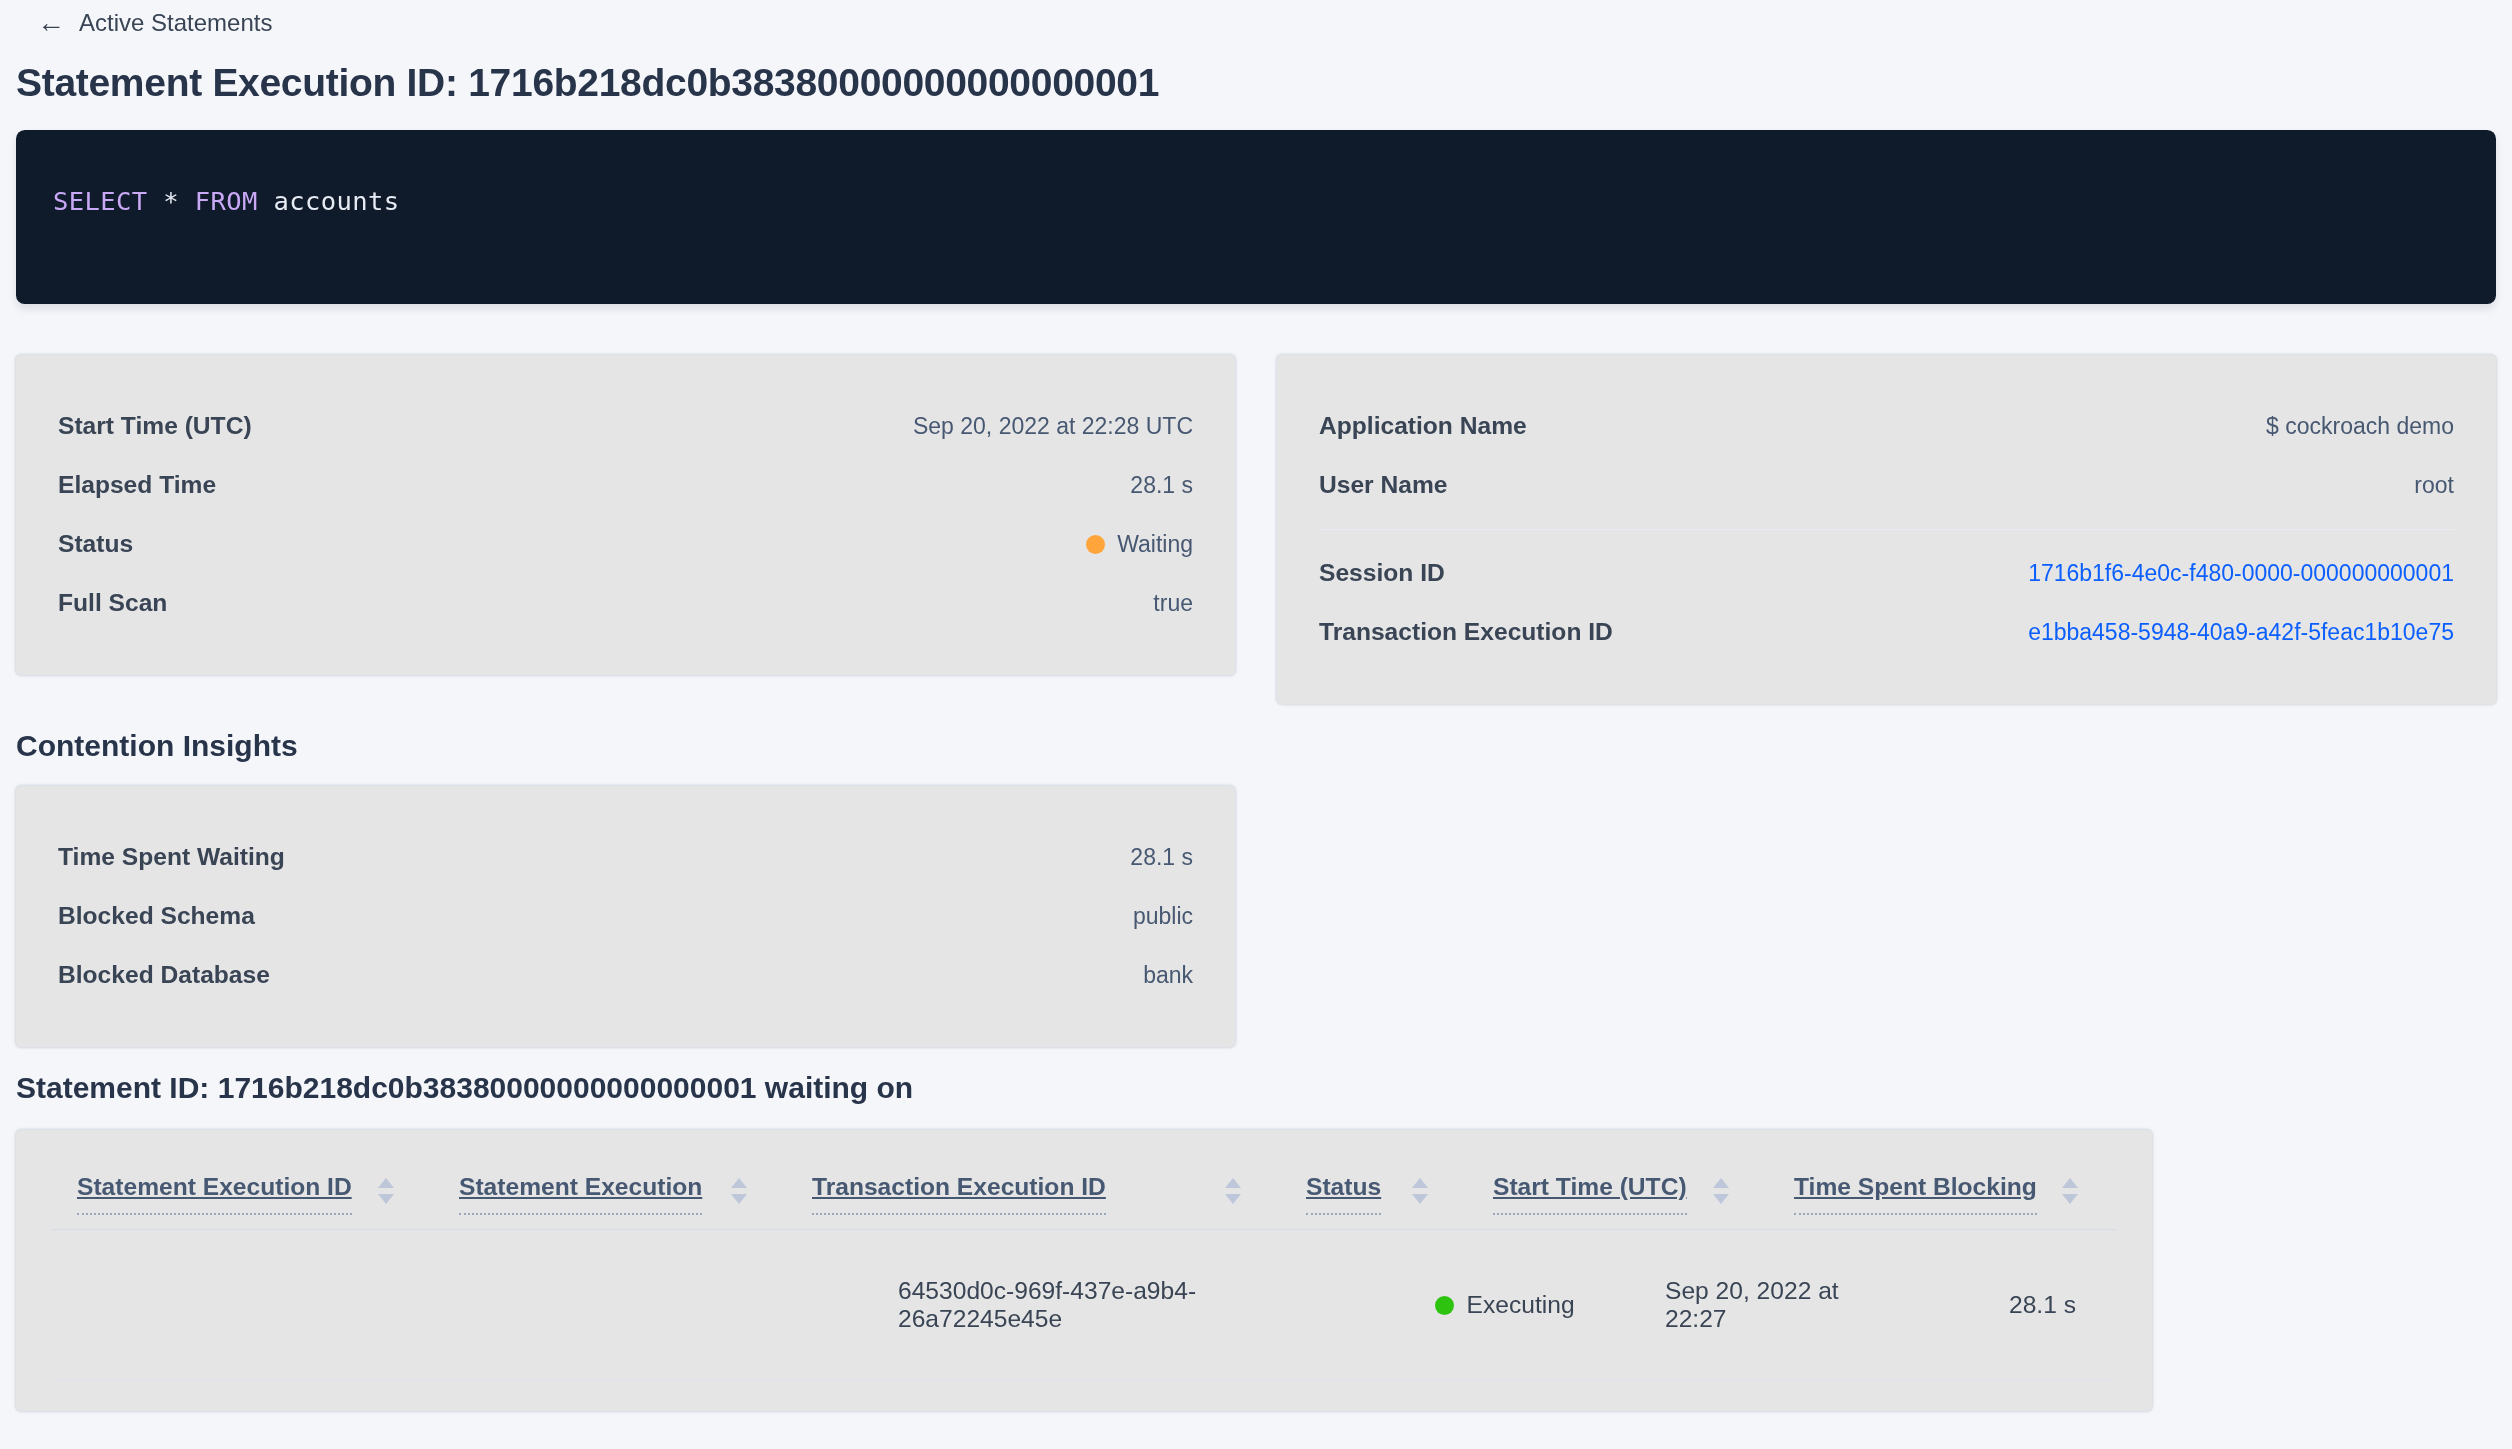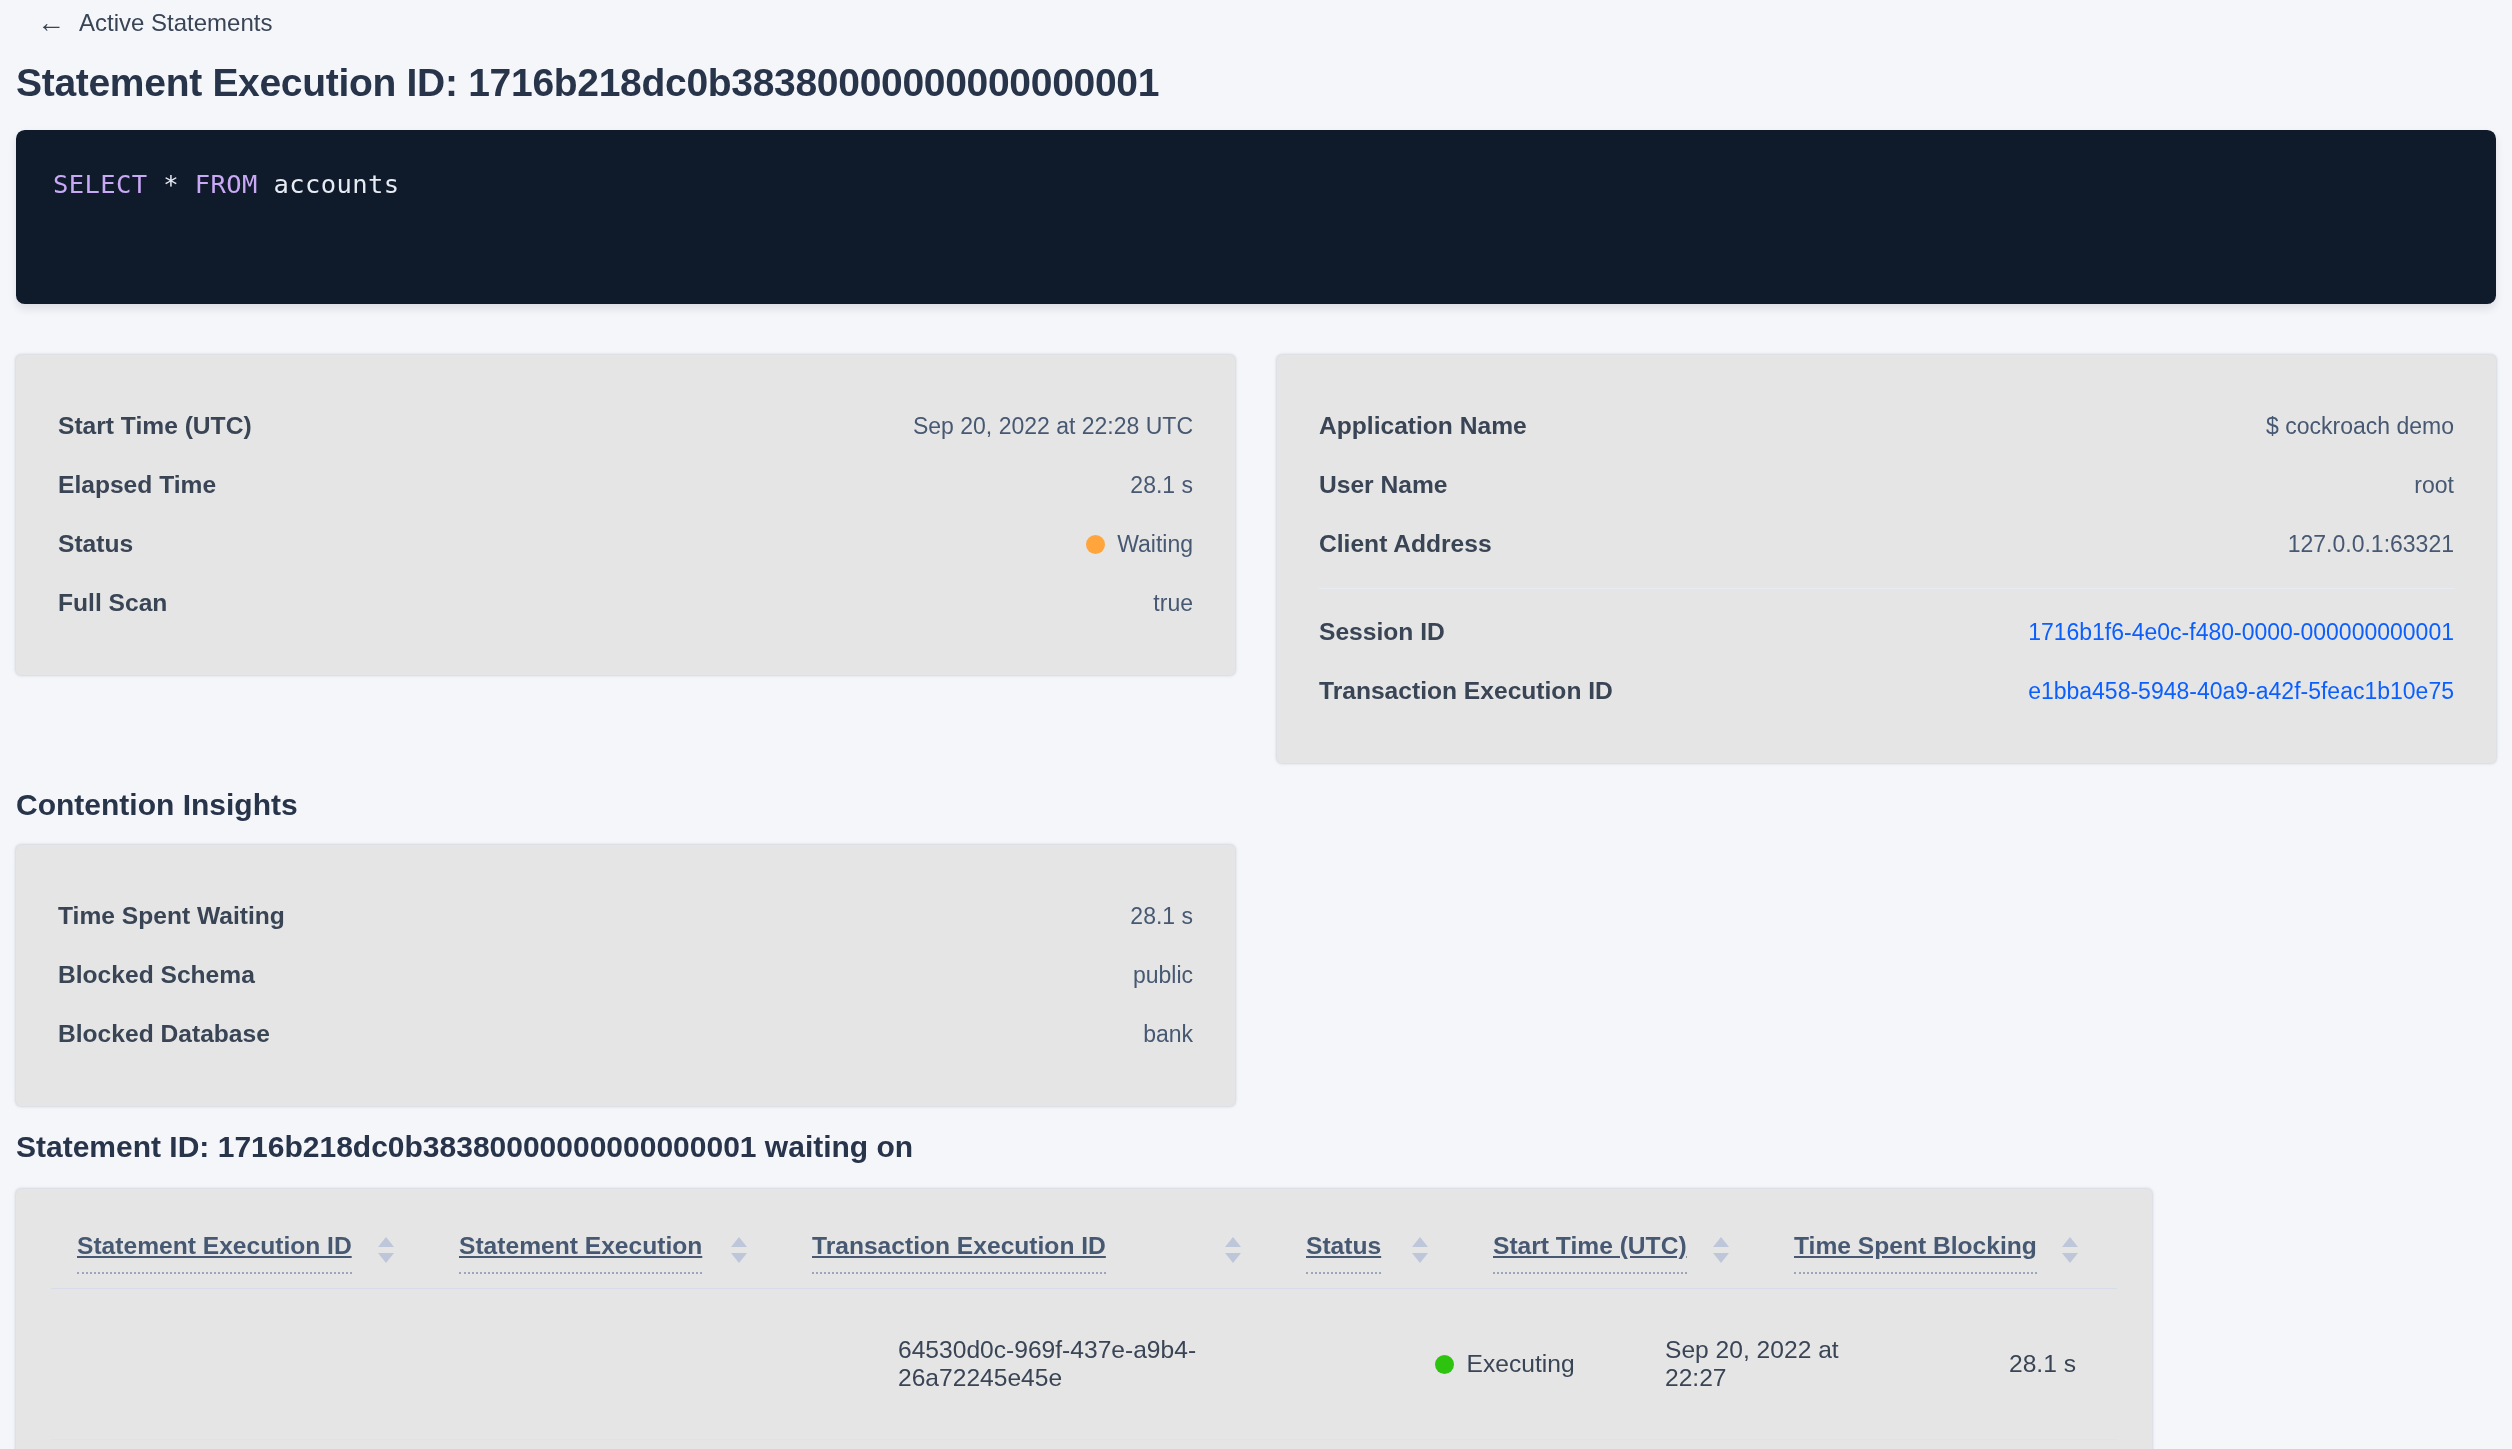--- a/index.html
+++ b/index.html
@@ -28,21 +28,21 @@
 
   h1.title {
     margin: 24.6px 0 0 0;
     font-size: 39px; font-weight: 700; color: #28344a; letter-spacing: -0.3px;
   }
 
   .sql-box {
     margin-top: 24.6px; height: 174px; width: 100%;
     background: var(--sql_box_navy);
     border-radius: 8.8px;
-    padding: 39px 37px;
+    padding: 56px 37px;
     box-shadow: 0 4.4px 8.8px rgba(16, 22, 43, 0.10);
   }
   .sql-box code {
     font-family: "DejaVu Sans Mono", monospace;
     font-size: 25.5px; letter-spacing: 0.4px;
     color: #e7ebf3; white-space: pre;
   }
   .sql-box .kw { color: var(--sql_keyword_purple); }
 
   .grid-2 { display: grid; grid-template-columns: 1fr 1fr; column-gap: 42px; align-items: start; }
@@ -129,24 +129,20 @@
 
     <section class="card">
       <div class="kv">
         <span class="k">Application Name</span>
         <span class="v">$ cockroach demo</span>
       </div>
       <div class="kv">
         <span class="k">User Name</span>
         <span class="v">root</span>
       </div>
-      <div class="kv">
-        <span class="k">Client Address</span>
-        <span class="v">127.0.0.1:63321</span>
-      </div>
       <hr class="divider">
       <div class="kv">
         <span class="k">Session ID</span>
         <span class="v">
             <a>1716b1f6-4e0c-f480-0000-000000000001</a>
           </span>
       </div>
       <div class="kv">
         <span class="k">Transaction Execution ID</span>
         <span class="v">

